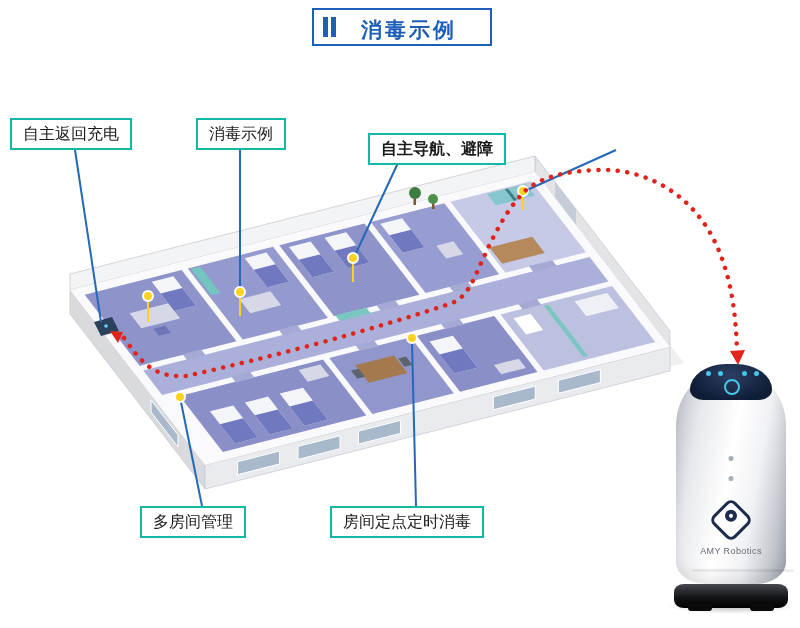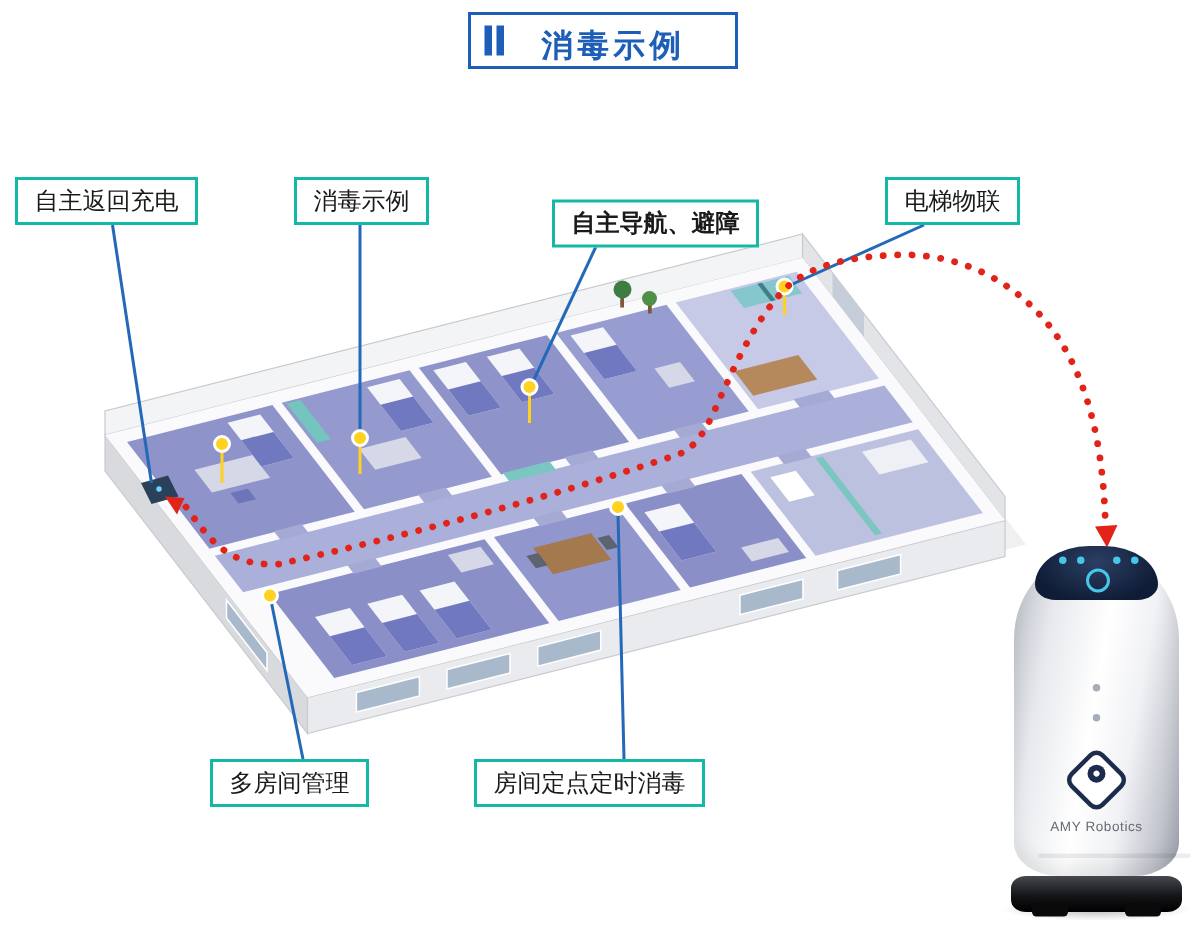--- a/index.html
+++ b/index.html
@@ -23,21 +23,21 @@
   .callout {
     position:absolute; z-index:3; background:#fff; border:2px solid #14b8a6;
     height:28px; padding:0 11px; font-size:16px; color:#1a1a1a;
     display:flex; align-items:center; justify-content:center; white-space:nowrap;
   }
   .c1 { left:10px;  top:118px; }
   .c2 { left:196px; top:118px; }
   .c3 { left:368px; top:133px;font-weight:bold; }
   .c4 { left:590px; top:118px; }
   .c5 { left:140px; top:506px;text-align:center; }
-  .c6 { left:316px; top:506px; }
+  .c6 { left:330px; top:506px; }
 
   
   .robot { position:absolute; left:664px; top:358px; width:134px; height:256px; z-index:2; }
   .robot-shadow {
     position:absolute; left:3px; bottom:0; width:128px; height:16px; border-radius:50%;
     background:radial-gradient(ellipse at center, rgba(0,0,0,0.28), rgba(0,0,0,0) 70%);
   }
   .robot-body {
     position:absolute; left:12px; top:10px; width:110px; height:216px;
     border-radius:54px 54px 30px 30px / 58px 58px 22px 22px;
@@ -215,21 +215,20 @@
     <span class="title-bars">
       <span class="bar"></span>
         <span class="bar"></span>
     </span>
     <span class="title-text">消毒示例</span>
   </div>
 
   <div class="callout c1">自主返回充电</div>
   <div class="callout c2">消毒示例</div>
   <div class="callout c3">自主导航、避障</div>
-  <div class="callout c4">电梯物联</div>
   <div class="callout c5">多房间管理</div>
   <div class="callout c6">房间定点定时消毒</div>
 
   <div class="robot">
     <div class="robot-shadow"></div>
     <div class="robot-body">
       <div class="robot-cap">
         <span class="cap-dot" style="left:16px;"></span>
         <span class="cap-dot" style="left:28px;"></span>
         <span class="cap-dot" style="left:52px;"></span>

